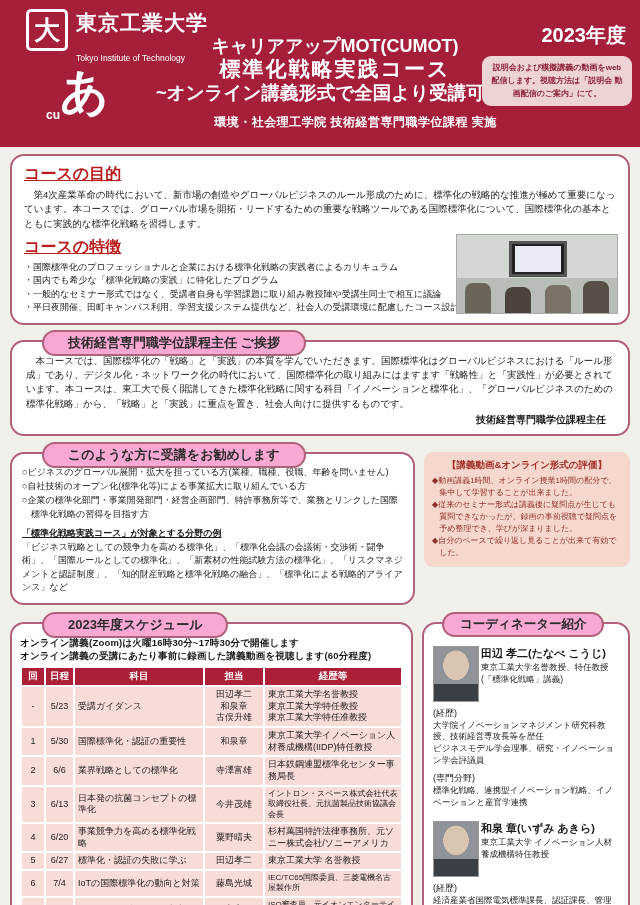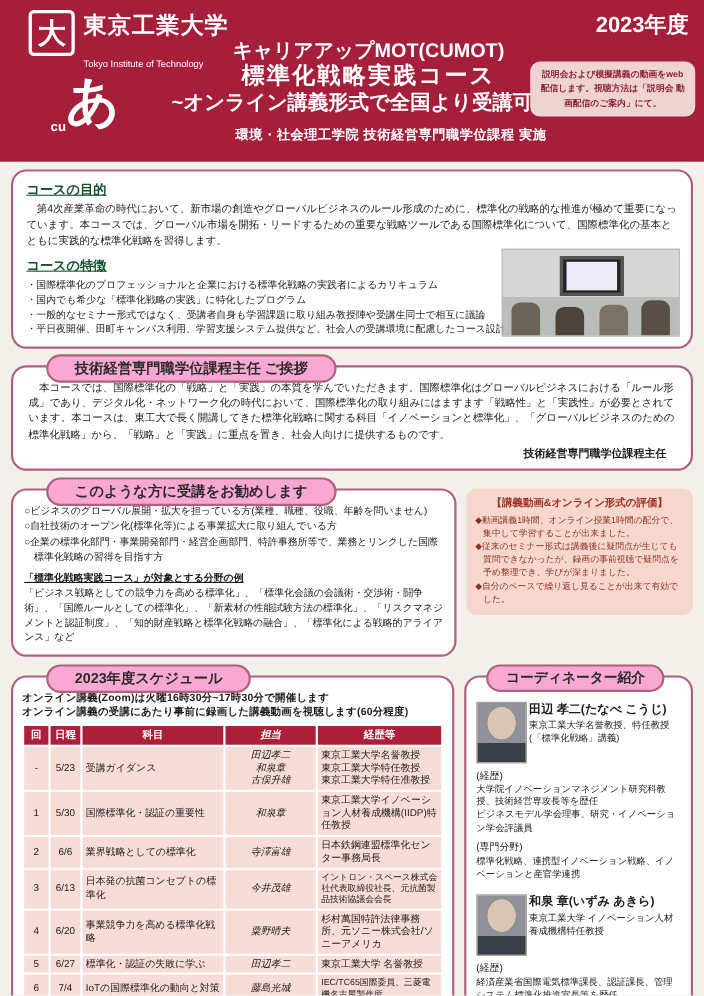--- a/index.html
+++ b/index.html
@@ -12,39 +12,39 @@
 
   
   .band { height:147px; background:#a51e3a; color:#fff; position:relative; }
   .logo-row { position:absolute; left:26px; top:9px; display:flex; align-items:flex-start; }
   .logo-box { width:42px; height:42px; border:3px solid #fff; border-radius:5px;
               display:flex; align-items:center; justify-content:center;
               font-size:26px; font-weight:bold; color:#fff; }
   .univ { margin-left:8px; }
   .univ-name { font-size:21px; font-weight:bold; letter-spacing:1px; }
   .univ-en { font-size:8.5px; margin-top:16px; }
-  .year-badge { position:absolute; right:14px; top:9px; font-size:20px; font-weight:bold; }
+  .year-badge { position:absolute; right:14px; top:22px; font-size:20px; font-weight:bold; }
   .titles { position:absolute; left:150px; top:36px; width:370px; text-align:center;
             font-weight:bold; line-height:1.18; }
   .t1 { font-size:18px; }
   .t2 { font-size:21px; letter-spacing:2px; }
   .t3 { font-size:18.5px; }
   .info-box { position:absolute; right:8px; top:56px; width:150px; background:#eed3d3;
               color:#8c2236; border-radius:9px; padding:6px 7px; font-size:8px;
               font-weight:bold; line-height:1.6; text-align:center; }
   .cumot { position:absolute; left:46px; top:62px; width:70px; height:62px; color:#fff; }
   .cumot .a-glyph { font-size:48px; font-weight:bold; position:absolute; left:14px; top:-2px; }
   .cumot .cu { font-size:12px; font-weight:bold; position:absolute; left:0; bottom:2px; }
   .band-sub { position:absolute; left:71px; right:0; top:114px; text-align:center;
               font-size:12px; font-weight:bold; letter-spacing:0.5px; }
 
   
   main { padding:7px 10px 0; }
   .sec { border:2px solid #b0617b; border-radius:14px; background:#fff; }
-  .uh { color:#14532d; font-weight:bold; font-size:12px; text-decoration:underline; margin:2px 0 3px; }
+  .uh { color:#b91c1c; font-weight:bold; font-size:16px; text-decoration:underline; margin:2px 0 3px; }
   .body-text { font-size:9.5px; line-height:1.5; text-indent:1em; }
 
   .sec1 { padding:6px 12px 8px; position:relative; min-height:144px; }
   .features { list-style:none; font-size:9px; line-height:1.5; width:438px; }
   .photo-classroom { position:absolute; right:10px; bottom:9px; width:162px; height:80px;
       background:linear-gradient(#d4d8d3 0 55%, #b9bdb8 55% 100%); overflow:hidden; border:1px solid #aaa; }
   .photo-classroom .screen { position:absolute; left:52px; top:6px; width:58px; height:36px;
       background:#222; border:3px solid #555; }
   .photo-classroom .screen-inner { position:absolute; left:58px; top:11px; width:46px; height:26px;
       background:#e9ecf5; }
@@ -74,21 +74,21 @@
 
   .row4 { display:flex; gap:9px; margin-top:17px; align-items:stretch; }
   .sec4 { flex:1; position:relative; padding:12px 8px 8px; }
   .intro { font-size:9.5px; font-weight:bold; line-height:1.45; letter-spacing:0.2px; }
   table { width:100%; border-collapse:separate; border-spacing:2px; margin-top:3px; }
   th { background:#ab1f38; color:#fff; font-size:9.5px; font-weight:bold; padding:2px 1px; }
   td { background:#f8dcd7; font-size:9px; padding:2px 3px; vertical-align:middle; line-height:1.3; }
   .c-no { width:22px; text-align:center; }
   .c-date { width:27px; text-align:center; }
   .c-subj { width:128px; }
-  .c-lect { width:82px; text-align:center;font-style:italic; }
+  .c-lect { width:58px; text-align:center; }
   .preline { white-space:pre-line; }
   .sm { font-size:8px; }
 
   .coord { width:208px; position:relative; padding:14px 9px 8px; }
   .card { margin-top:8px; }
   .card-top { display:flex; gap:2px; align-items:flex-start; }
   .headshot { width:46px; height:56px; flex:none; border:1px solid #999;
       background:
         radial-gradient(ellipse 13px 15px at 50% 34%, #d9c6b2 0 97%, transparent 100%),
         linear-gradient(#8f9296 0 68%, #3a3f46 68% 100%); }

